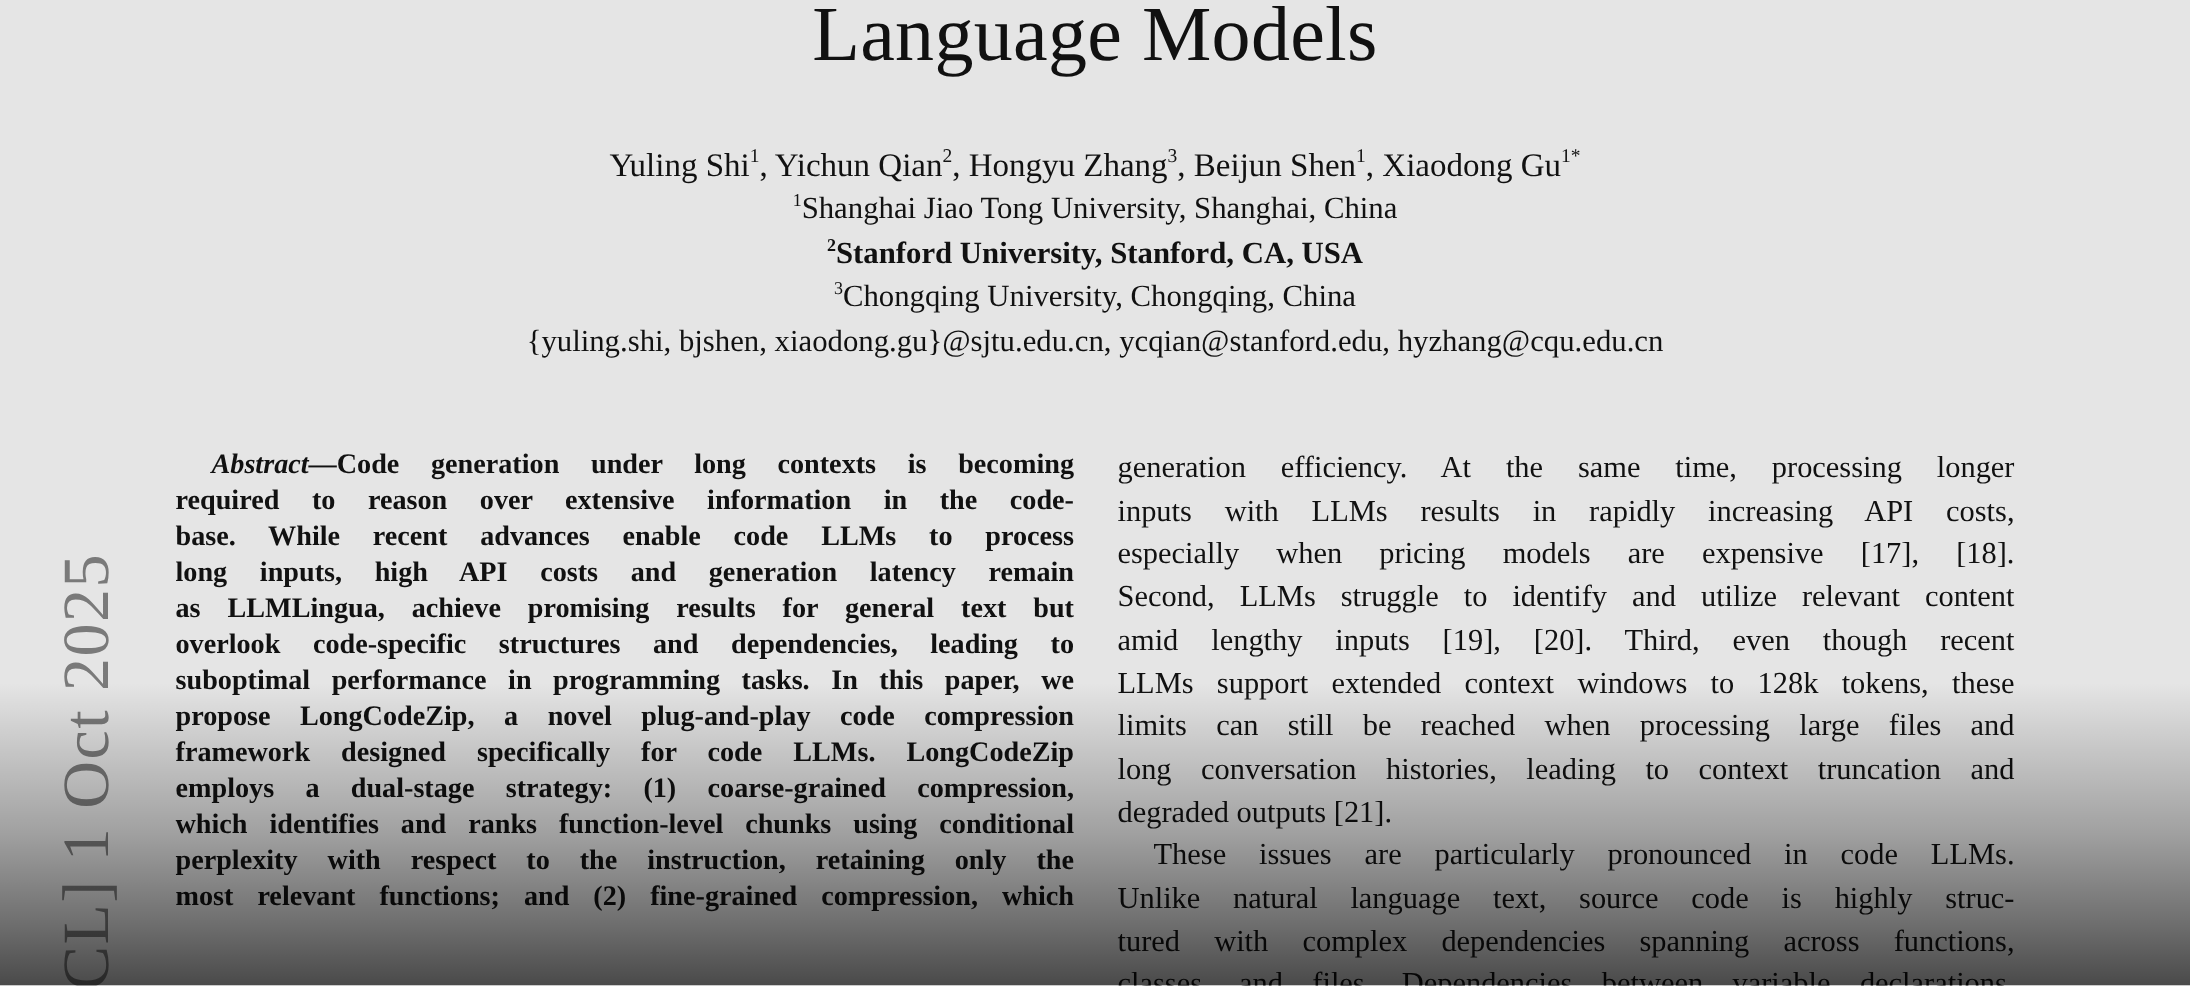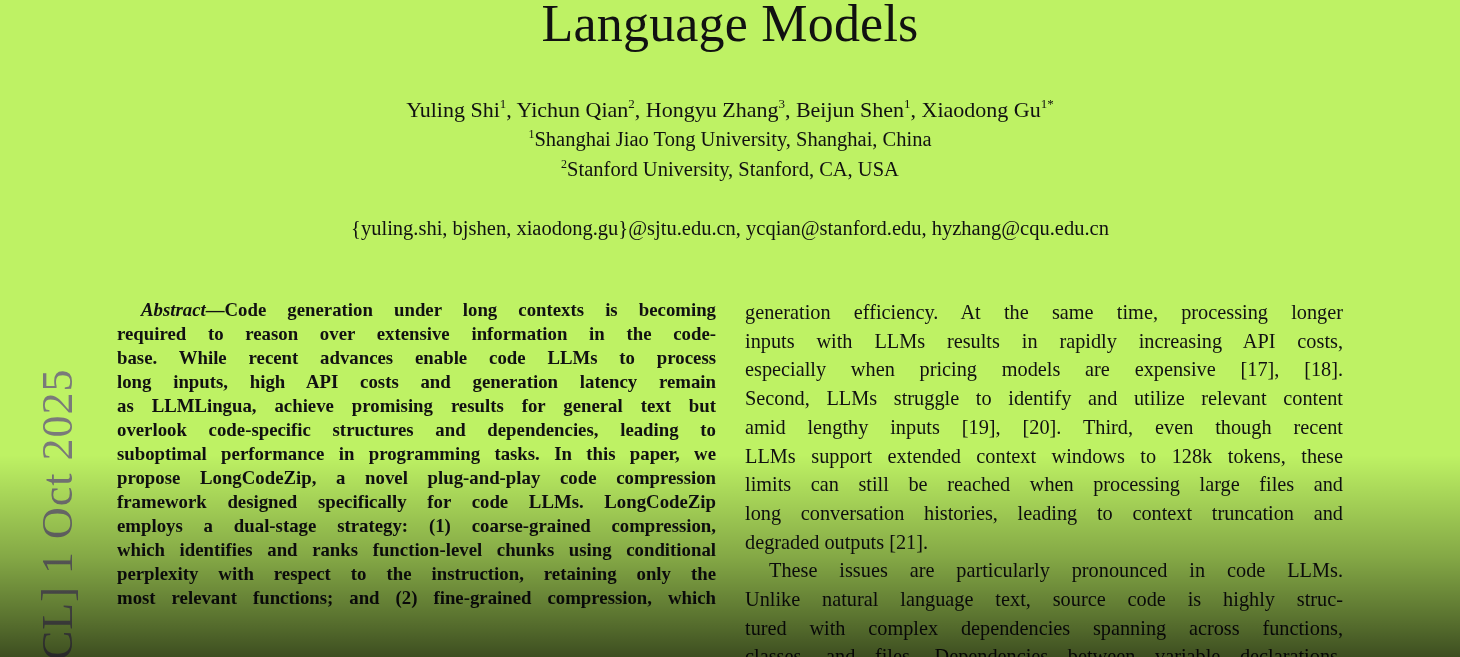--- a/index.html
+++ b/index.html
@@ -13,21 +13,21 @@
     body {
       position: relative;
       font-family: "Liberation Serif", "DejaVu Serif", serif;
       color: #111;
     }
     .page {
       position: absolute;
       left: 0; top: 0;
       width: 1460px;
       height: 657px;
-      background: #bef264;
+      background: #e5e5e5;
     }
     .title {
       position: absolute;
       left: 0;
       width: 1460px;
       top: -8px;
       text-align: center;
       font-size: 52px;
       line-height: 64px;
       letter-spacing: 0.2px;
@@ -113,21 +113,22 @@
 
 <div class="page">
 
   <div class="title">Language Models</div>
 
   <div class="authors">
     <span><span>Yuling Shi</span><sup>1</sup><span>, </span></span><span><span>Yichun Qian</span><sup>2</sup><span>, </span></span><span><span>Hongyu Zhang</span><sup>3</sup><span>, </span></span><span><span>Beijun Shen</span><sup>1</sup><span>, </span></span><span><span>Xiaodong Gu</span><sup>1*</sup></span>
   </div>
 
   <div class="affil" style="top:125px;"><sup>1</sup><span>Shanghai Jiao Tong University, Shanghai, China</span></div>
-  <div class="affil" style="top:155px;"><sup>2</sup><span>Stanford University, Stanford, CA, USA</span></div>
+  <div class="affil" style="top:155px;font-weight:bold;"><sup>2</sup><span>Stanford University, Stanford, CA, USA</span></div>
+  <div class="affil" style="top:184px;"><sup>3</sup><span>Chongqing University, Chongqing, China</span></div>
   <div class="affil" style="top:214px;">{yuling.shi, bjshen, xiaodong.gu}@sjtu.edu.cn, ycqian@stanford.edu, hyzhang@cqu.edu.cn</div>
 
   <div class="arxiv-stamp">CL] 1 Oct 2025</div>
 
   <div class="col col-left">
     <span class="line indent"><span class="abstract-label">Abstract</span><span>—Code generation under long contexts is becoming</span></span>
     <span class="line">required to reason over extensive information in the code-</span>
     <span class="line">base. While recent advances enable code LLMs to process</span>
     <span class="line">long inputs, high API costs and generation latency remain</span>
     <span class="line">as LLMLingua, achieve promising results for general text but</span>

